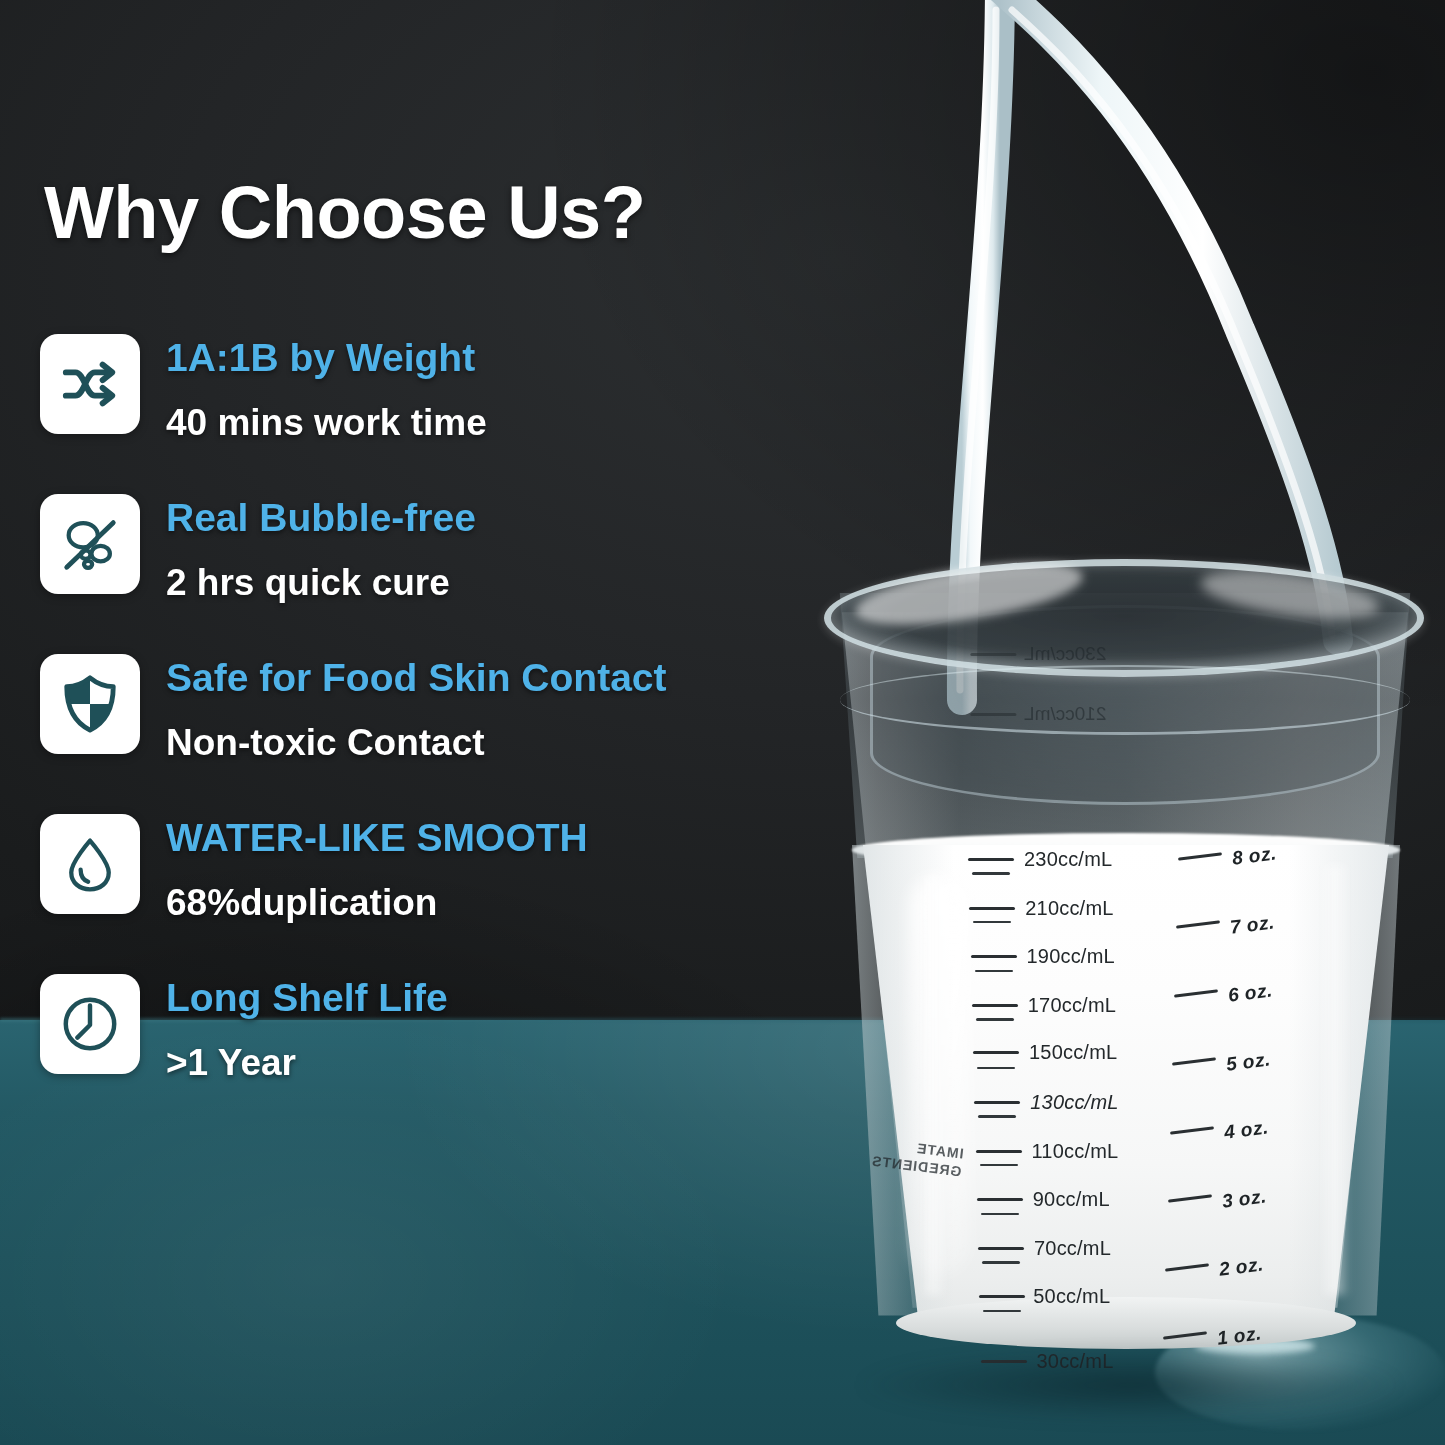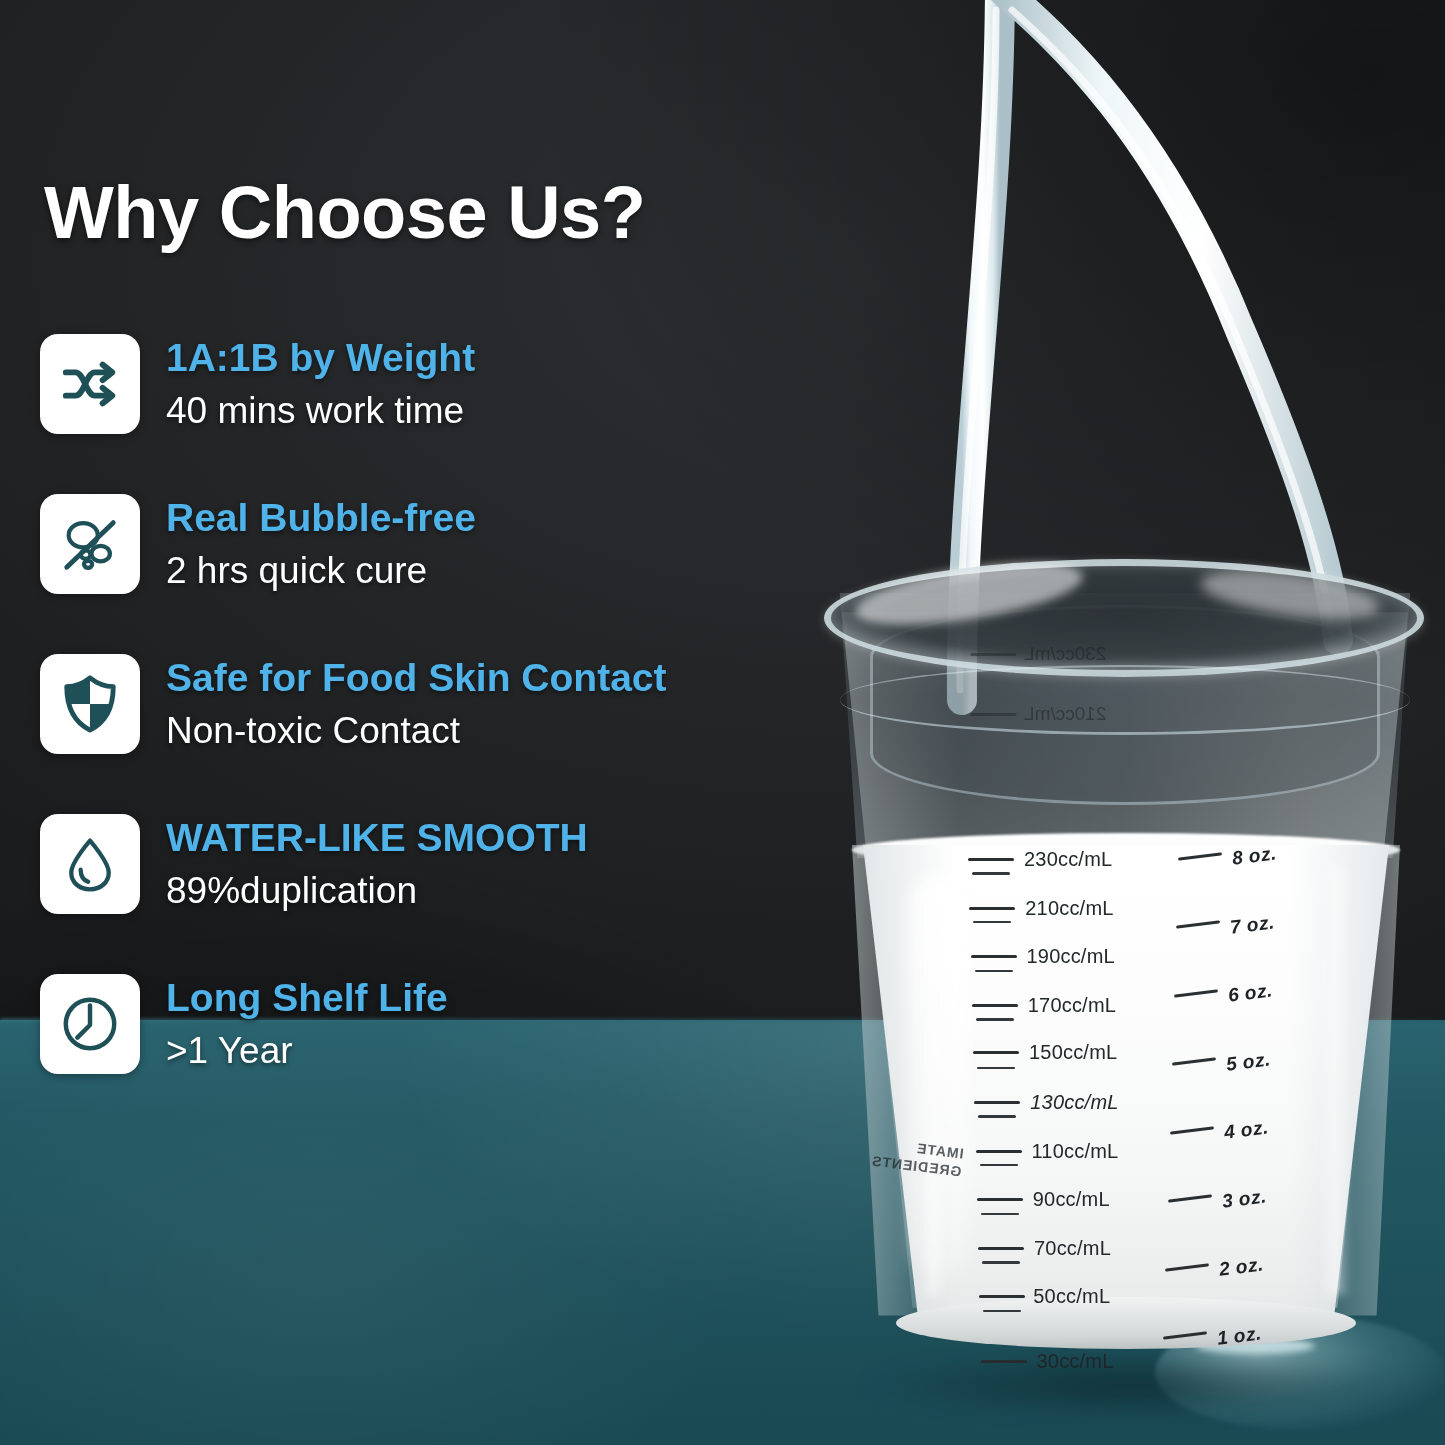--- a/index.html
+++ b/index.html
@@ -277,24 +277,24 @@
   .ftitle{
     font-size:39px;
     font-weight:700;
     color:#4fb2e8;
     line-height:1.15;
     text-shadow:0 2px 5px rgba(0,0,0,.55);
     white-space:nowrap;
   }
   .fsub{
     font-size:37px;
-    font-weight:400;
+    font-weight:700;
     color:#ffffff;
     line-height:1.2;
-    margin-top:8px;
+    margin-top:20px;
     text-shadow:0 2px 5px rgba(0,0,0,.55);
     white-space:nowrap;
   }
 </style>
 </head>
 <body>
 
 <div id="stage">
 
   <div class="bg-dark"></div>
@@ -542,21 +542,21 @@
         <div class="icon-card">
           <span>
             <svg width="60" height="60" viewBox="0 0 64 64" fill="none" stroke="#1f5058" stroke-width="4.6" stroke-linecap="round" stroke-linejoin="round">
      <path d="M32 7 C 32 7, 12 30, 12 41 C 12 52, 21 59, 32 59 C 43 59, 52 52, 52 41 C 52 30, 32 7, 32 7 Z"></path>
      <path d="M22 38 C 22 45, 25 49, 30 51"></path>
    </svg>
           </span>
         </div>
         <div class="ftext">
           <div class="ftitle">WATER-LIKE SMOOTH</div>
-          <div class="fsub">89%duplication</div>
+          <div class="fsub">68%duplication</div>
         </div>
       </div>
       <div class="feature">
         <div class="icon-card">
           <span>
             <svg width="62" height="62" viewBox="0 0 64 64" fill="none" stroke="#1f5058" stroke-width="4.6" stroke-linecap="round" stroke-linejoin="round">
      <circle cx="32" cy="32" r="25"></circle>
      <polyline points="32,13 32,33 19,46"></polyline>
    </svg>
           </span>

